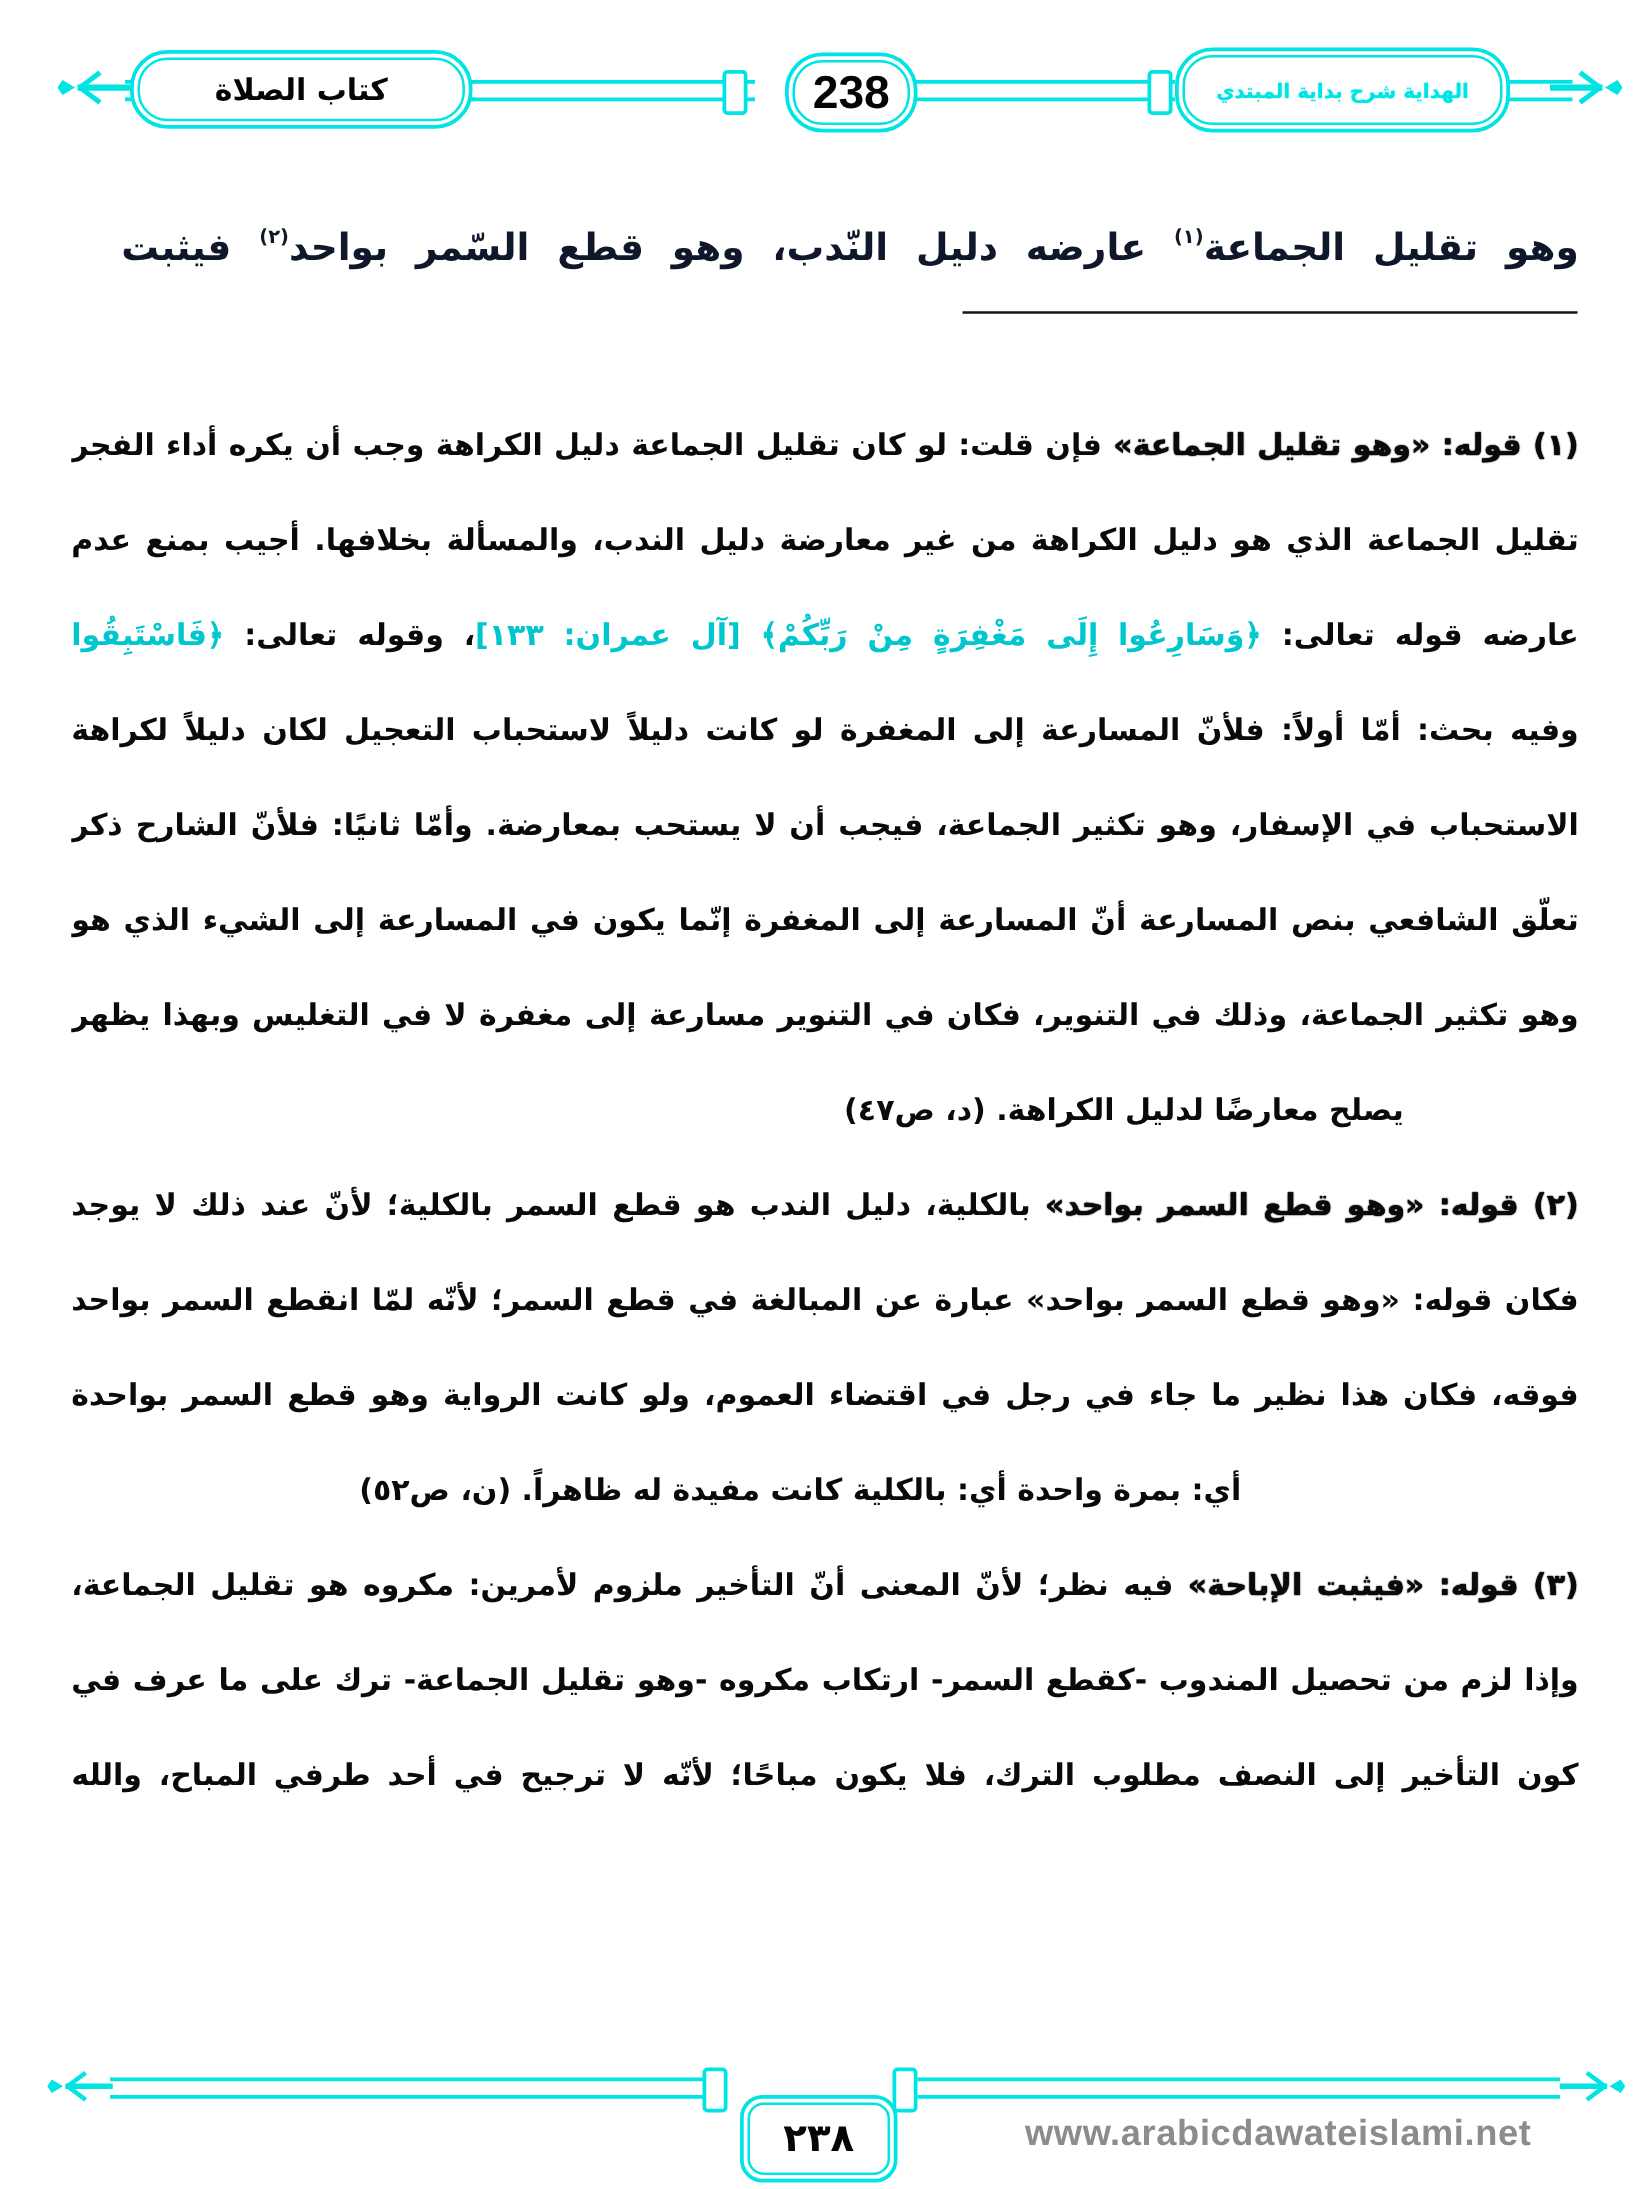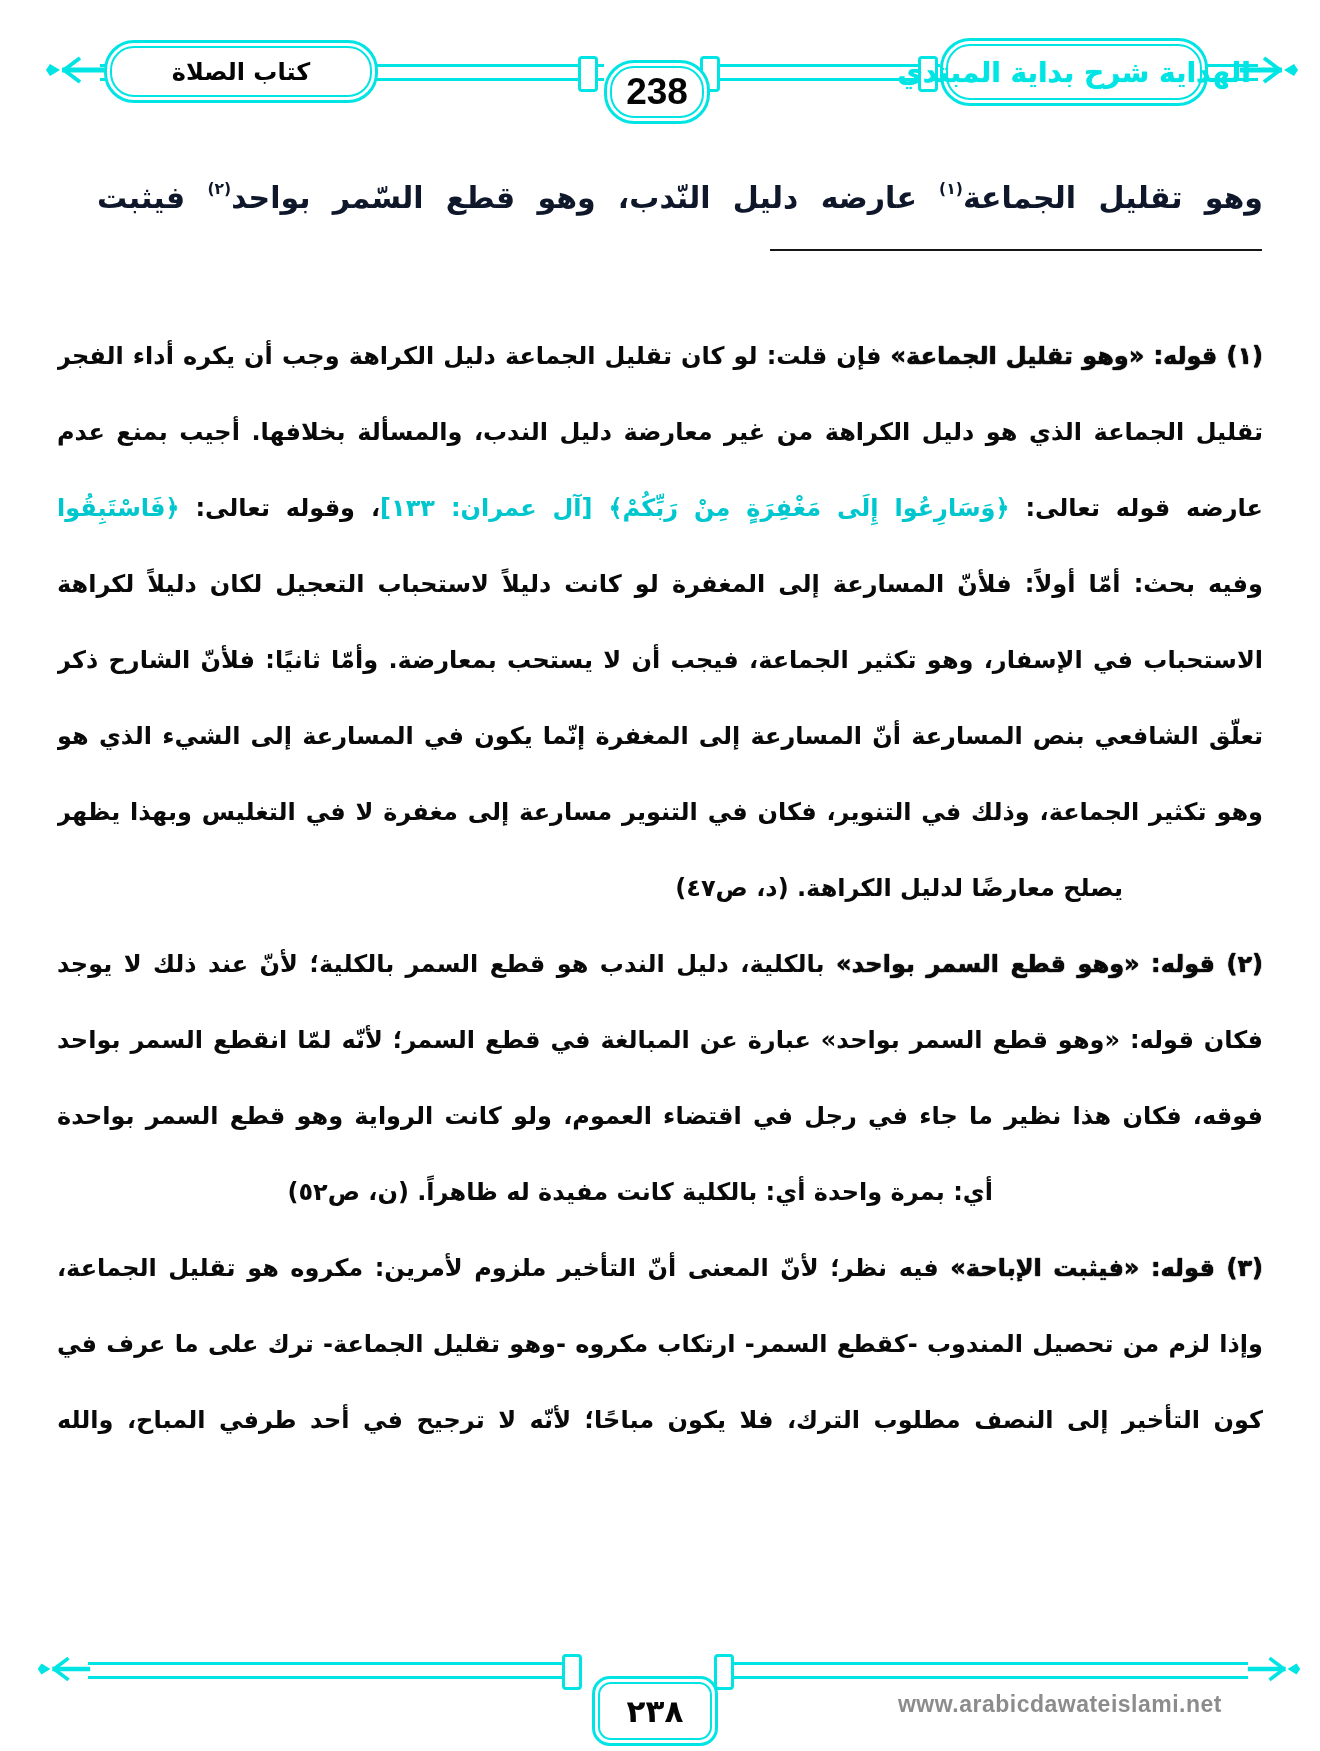--- a/index.html
+++ b/index.html
@@ -19,21 +19,21 @@
     position:absolute;border:3px solid var(--accent);background:#fff;border-radius:30px;
     display:flex;align-items:center;justify-content:center;z-index:2;
   }
   .pill::before{content:"";position:absolute;inset:3px;border:2px solid var(--accent);border-radius:24px;pointer-events:none;}
   .pill .pill-text{position:relative;z-index:1;white-space:nowrap;}
   .tick{position:absolute;width:14px;height:30px;border:3px solid var(--accent);border-radius:4px;background:#fff;z-index:1;}
   .finial{position:absolute;z-index:1;}
   
   .section-badge .pill-text{font-size:24px;font-weight:bold;color:#050505;}
   .pageno-badge .pill-text{font-family:"Liberation Sans",sans-serif;font-size:37px;font-weight:bold;color:#050505;}
-  .title-badge .pill-text{font-size:28px;font-weight:bold;color:var(--accent);text-shadow:0 0 1px var(--accent);}
+  .title-badge .pill-text{font-size:16px;font-weight:bold;color:var(--accent);text-shadow:0 0 1px var(--accent);}
   
   .matn{
     position:absolute;top:146px;right:57px;left:57px;height:86px;line-height:86px;
     direction:rtl;font-size:30px;font-weight:bold;color:#0f172a;
     text-align:justify;text-align-last:justify;overflow:hidden;margin-left:40px;
   }
   .sup{font-size:0.52em;vertical-align:14px;font-weight:bold;}
   
   .divider{position:absolute;top:249px;left:770px;width:492px;height:2px;background:#161616;}
   
@@ -46,21 +46,21 @@
   }
   .fn-line.last{text-align-last:right;}
   .verse{color:var(--verse);}
   .lemma{text-shadow:0 0 1px currentColor, 0 0 1px currentColor;}
   
   .footer-pill{border-radius:18px;}
   .footer-pill::before{border-radius:13px;}
   .footer-pill .pill-text{font-size:31px;font-weight:bold;color:#050505;}
   .watermark{
     position:absolute;top:1691px;left:820px;width:402px;text-align:right;direction:ltr;
-    font-family:"Liberation Sans",sans-serif;font-size:23px;font-weight:bold;color:var(--wm);
+    font-family:"Liberation Sans",sans-serif;font-size:29px;font-weight:bold;color:var(--wm);
     letter-spacing:0.5px;
   }
 </style>
 </head>
 <body>
 
 <div>
 
   <svg class="finial" style="left:44px;top:52px;" width="62" height="36" viewBox="0 0 62 36">
     <path d="M60 18 H18" stroke="#00e4e4" stroke-width="5" fill="none"></path>
@@ -70,21 +70,21 @@
 
   <div class="dline" style="left:100px;width:280px;top:64px;"></div>
 
   <div class="pill section-badge" style="left:104px;top:40px;width:268px;height:57px;text-align:right;">
     <span class="pill-text">كتاب الصلاة</span>
   </div>
 
   <div class="dline" style="left:372px;width:232px;top:64px;"></div>
   <div class="tick" style="left:578px;top:56px;"></div>
 
-  <div class="pill pageno-badge" style="left:604px;top:42px;width:100px;height:58px;margin-top:18px;">
+  <div class="pill pageno-badge" style="left:628px;top:42px;width:100px;height:58px;">
     <span class="pill-text">238</span>
   </div>
 
   <div class="tick" style="left:700px;top:56px;"></div>
   <div class="dline" style="left:704px;width:236px;top:64px;"></div>
   <div class="tick" style="left:918px;top:56px;"></div>
 
   <div class="pill title-badge" style="left:940px;top:38px;width:262px;height:62px;">
     <span class="pill-text">الهداية شرح بداية المبتدي</span>
   </div>

